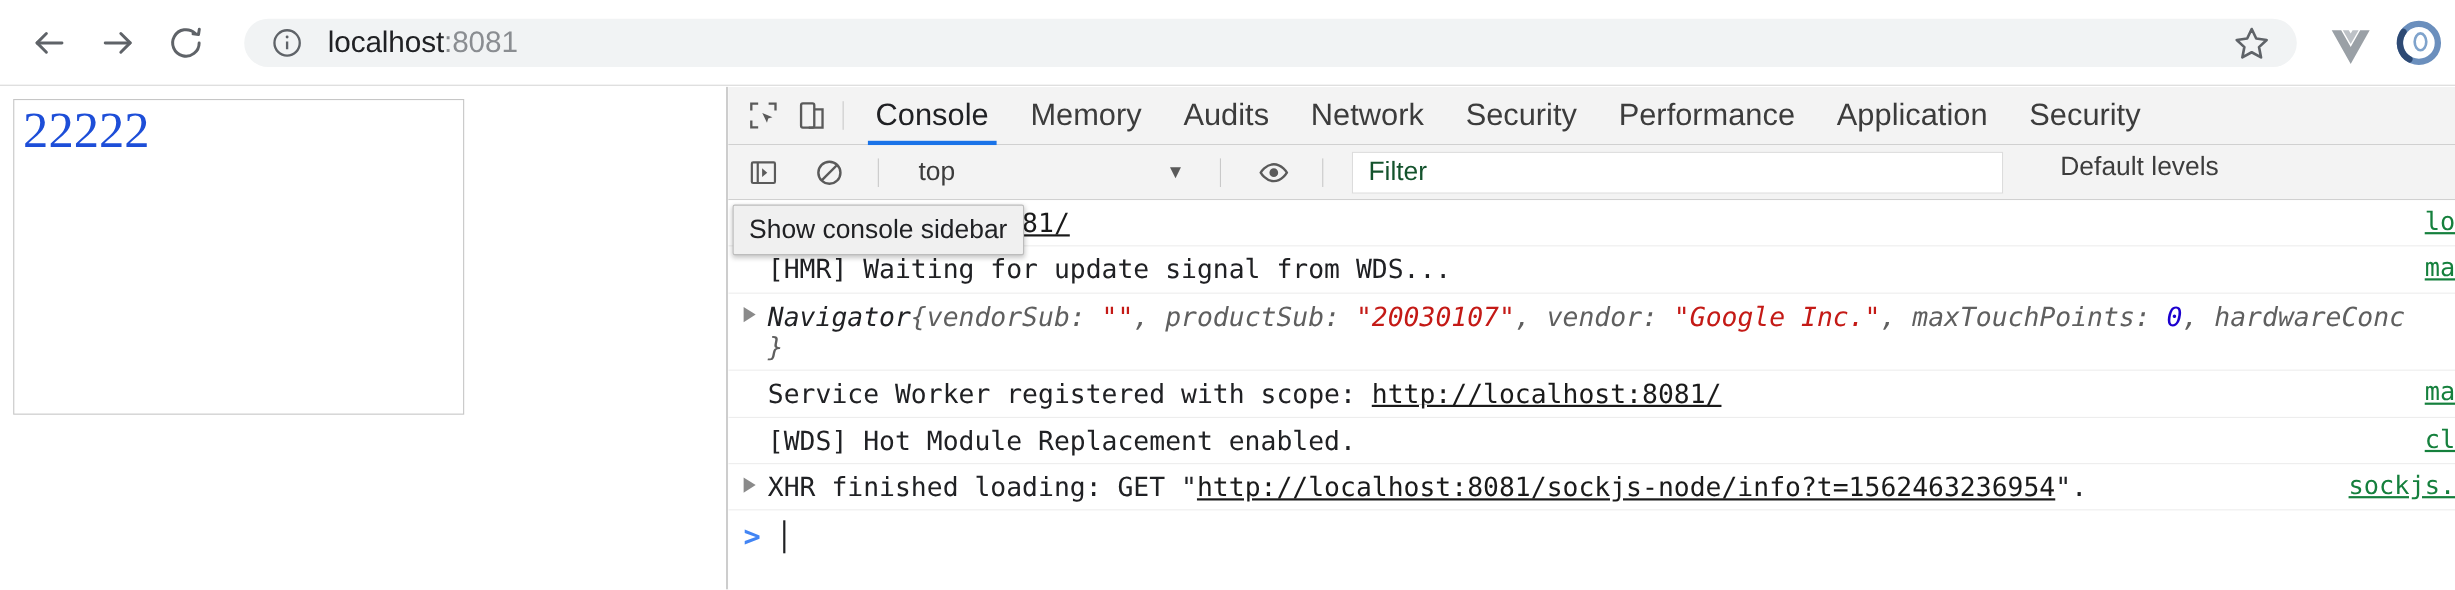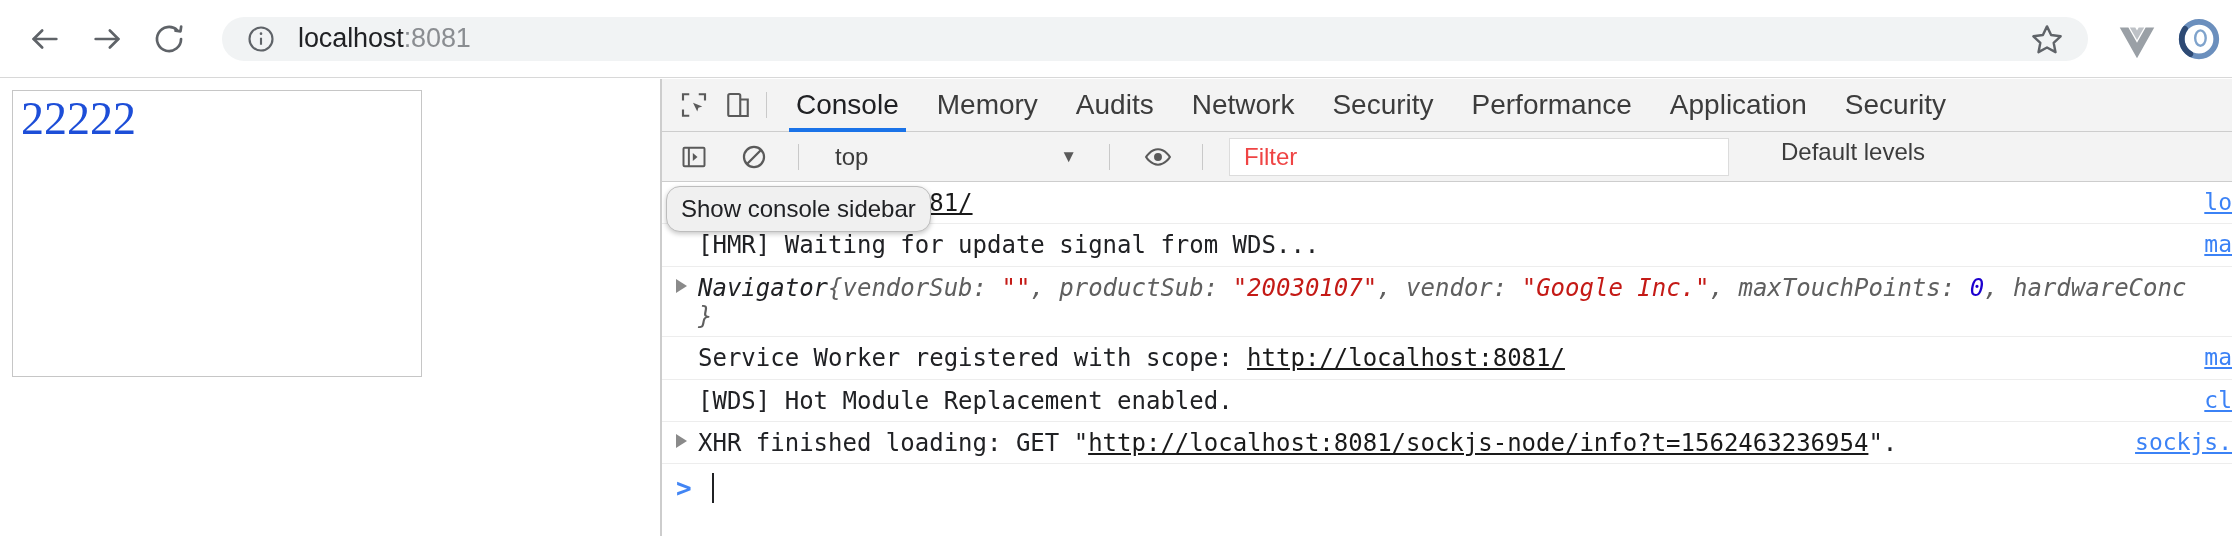--- a/index.html
+++ b/index.html
@@ -131,27 +131,27 @@
   }
   .ctx-select {
     display: flex; align-items: center;
     width: 262px; height: 38px;
     padding: 0 10px;
     font-size: 24px; color: #3c3c3c;
   }
   .ctx-select .ctx-label { flex: 1 1 auto; }
   .caret { font-size: 17px; color: #5a5a5a; }
   .filter-input {
-    width: 500px; height: 38px;
+    width: 592px; height: 38px;
     background: #ffffff;
     border: 1px solid #dcdcdc;
     display: flex; align-items: center;
     padding: 0 14px;
     font-size: 24px;
-    color: #ef4444;
+    color: #14532d;
   }
   .levels-select {
     display: flex; align-items: center; gap: 12px;
     height: 38px; padding: 0 14px;
     margin-left: 22px;
     font-size: 24px; color: #3c3c3c;
     white-space: nowrap;
     flex-direction: column;
   }
 
@@ -185,21 +185,21 @@
     left: 14px; top: 12px;
     width: 0; height: 0;
     border-left: 11px solid #8a8a8a;
     border-top: 7px solid transparent;
     border-bottom: 7px solid transparent;
   }
   .msg-src {
     flex: none;
     font-family: "DejaVu Sans Mono", monospace;
     font-size: 23px;
-    color: #3b82f6;
+    color: #15803d;
     text-decoration: underline;
     padding-right: 0;
     margin-left: 12px;
   }
   .link { color: #1a1a1a; text-decoration: underline; }
   .objname { font-style: italic; }
   .prop { font-style: italic; color: #5f5f5f; }
   .str { color: #c41a16; font-style: italic; }
   .num { color: #1c00cf; font-style: italic; }
   .punct { color: #5f5f5f; font-style: italic; }
@@ -230,21 +230,21 @@
     position: absolute;
     left: 4px; top: 107px;
     background: #f0f0f0;
     border: 1px solid #bdbdbd;
     box-shadow: 0 2px 5px rgba(0,0,0,.22);
     padding: 8px 14px;
     font-size: 24px;
     color: #202124;
     white-space: nowrap;
     z-index: 20;
-    border-radius: 14px;
+    border-radius: 2px;
   }
 </style>
 </head>
 <body>
 
 <div id="root">
 
   <div class="browser-toolbar">
 
     <div class="nav-btn first">

